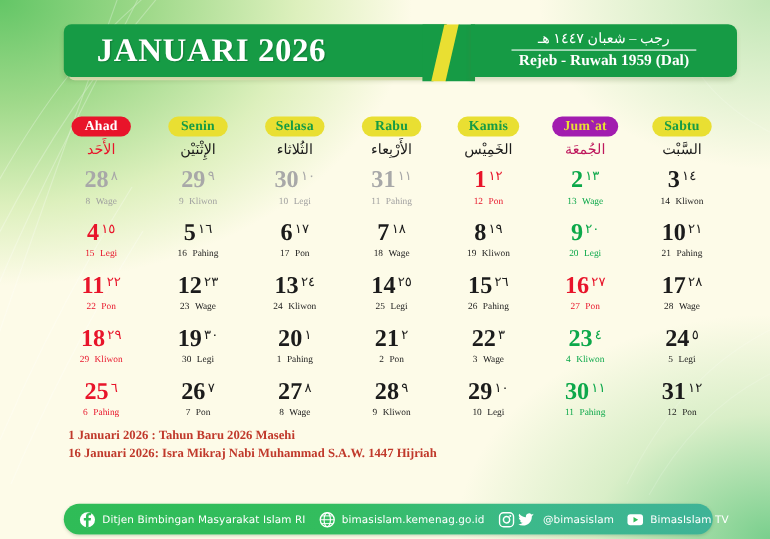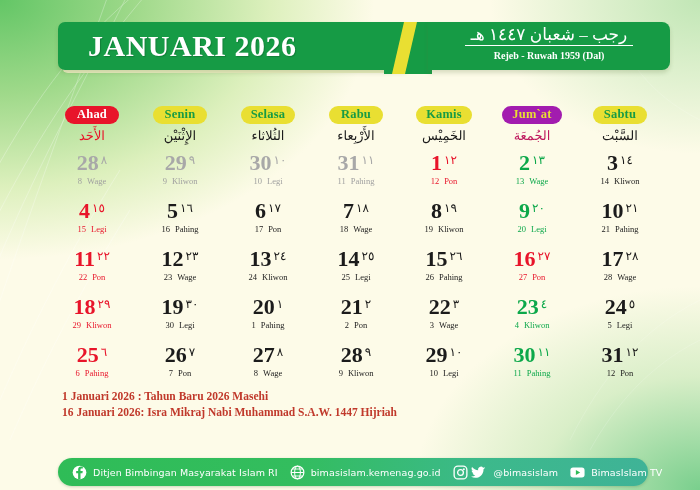--- a/index.html
+++ b/index.html
@@ -82,34 +82,34 @@
     position: absolute;
     left: 370px; top: 0;
     width: 242px; height: 48px;
     background: #169b45;
     border-radius: 0 8px 8px 0;
     box-shadow: 0 3px 4px rgba(90,120,60,.22);
     text-align: center;
     color: #ffffff;
   }
   .hijri-arabic {
-    font-size: 17px;
+    font-size: 13px;
     padding-top: 5px;
     direction: rtl;
     line-height: 16px;
     letter-spacing: .3px;
   }
   .hijri-rule {
     width: 168px;
     height: 1px;
     background: #ffffff;
     margin: 2px auto 0 auto;
   }
   .hijri-latin {
-    font-size: 10px;
+    font-size: 14px;
     font-weight: bold;
     padding-top: 3px;
     line-height: 14px;
   }
 
   
   .grid {
     position: absolute;
     left: 48px; top: 84px;
     width: 616px;

